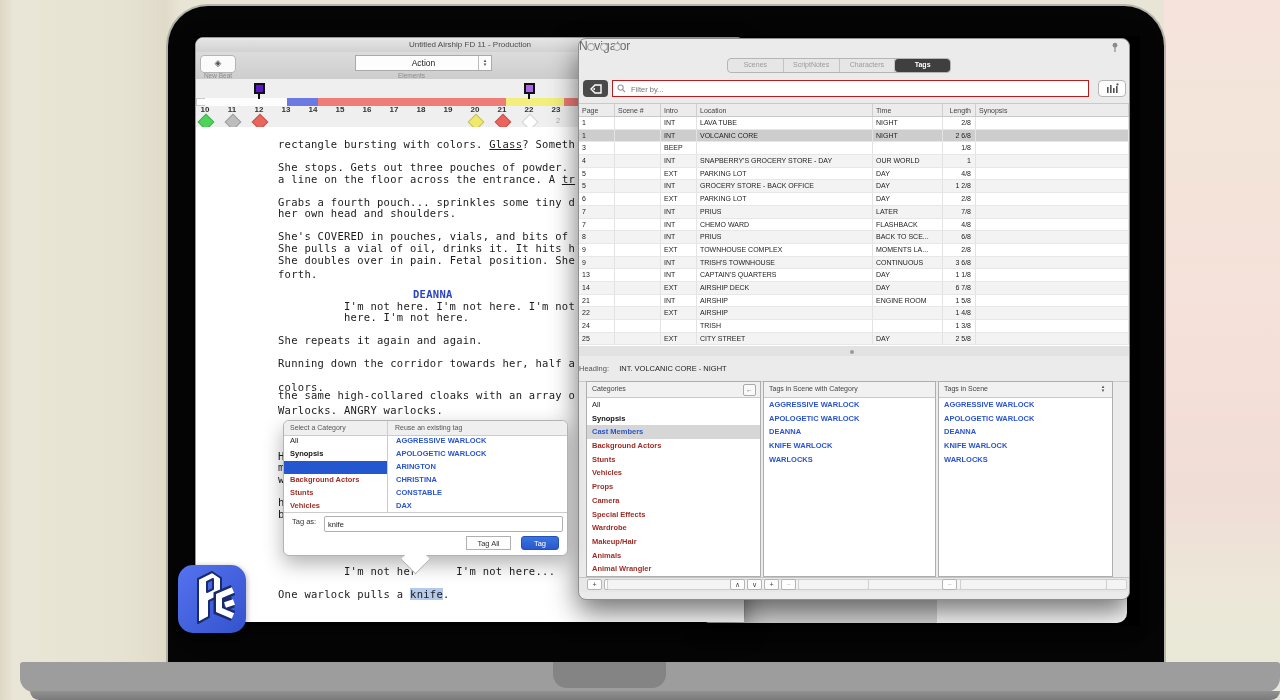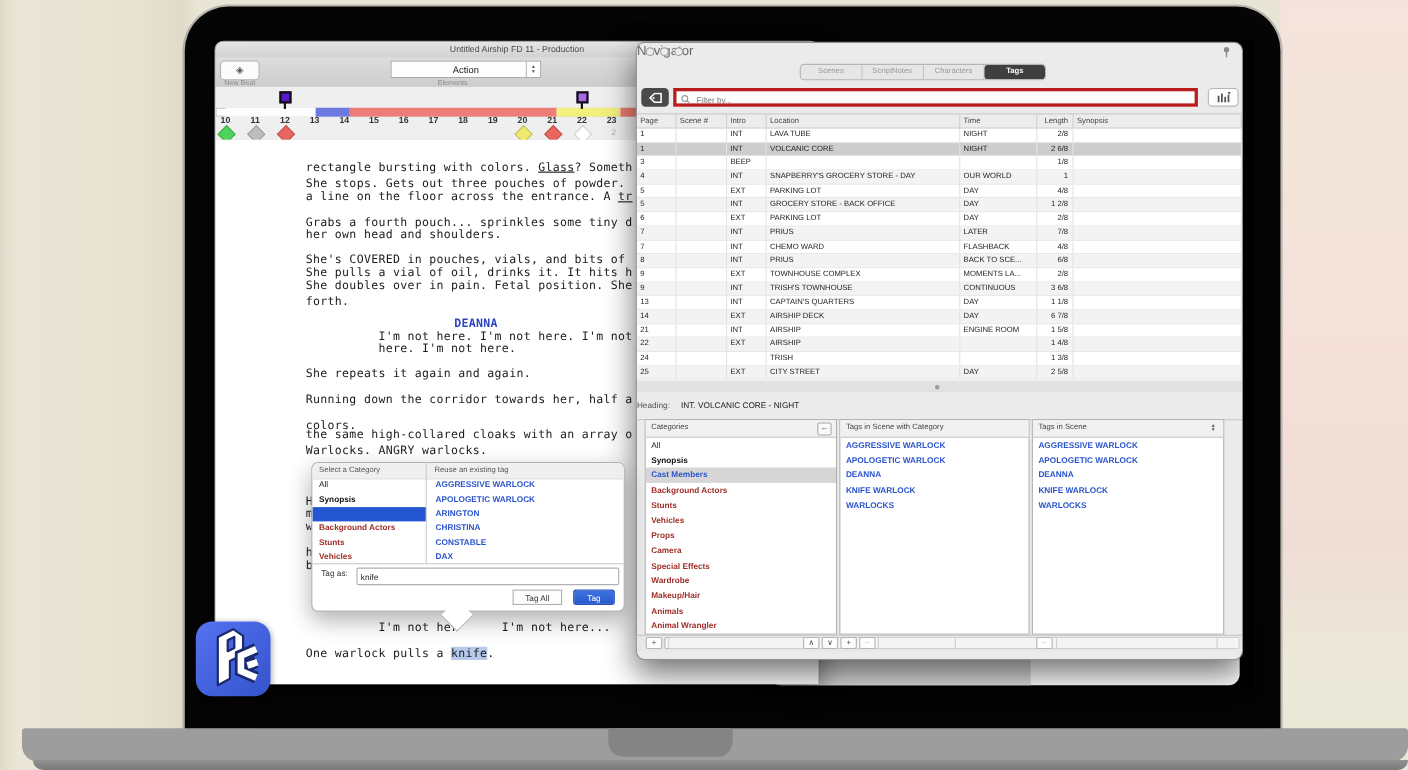--- a/index.html
+++ b/index.html
@@ -69,21 +69,21 @@
   .nav-title{width:100%;text-align:left;font-size:12px;color:#6a6a6a;line-height:15px}
   .pin{left:531px;top:3px;width:10px;height:11px}
   .tabs{left:148px;top:19px;width:222px;height:13px;display:flex;border:1px solid #b5b5b5;border-radius:4px;
     overflow:hidden;background:#e6e6e6}
   .tab{flex:1;text-align:center;font-size:7px;color:#9a9a9a;line-height:12px;border-right:1px solid #c3c3c3}
   .tab:last-child{border-right:none}
   .tab.act{background:#3f3f3f;color:#fff;border-radius:3px;font-weight:bold}
   .filter-row{left:0;top:40px;width:100%;height:22px}
   .tagbtn{left:4px;top:1px;width:25px;height:17px;background:#4a4a4a;border-radius:4px;
     display:flex;align-items:center;justify-content:center}
-  .searchbox{left:33px;top:1px;width:477px;height:17px;background:#fff;border:3px solid #b91c1c;border-radius:0;box-sizing:border-box}
+  .searchbox{left:33px;top:1px;width:477px;height:17px;background:#fff;border:1px solid #b91c1c;border-radius:0;box-sizing:border-box}
   .searchbox input{position:absolute;left:16px;top:1px;width:440px;height:13px;border:none;outline:none;
     font-size:7.5px;color:#444;font-family:"Liberation Sans",sans-serif;background:transparent}
   .mag{position:absolute;left:4px;top:3px}
   .barsbtn{left:519px;top:1px;width:28px;height:17px;background:#fdfdfd;border:1px solid #b5b5b5;border-radius:4px;
     box-sizing:border-box;display:flex;align-items:center;justify-content:center}
   .ngrid{display:grid;grid-template-columns:36px 46px 36px 176px 70px 33px 1fr}
   .nav-head{left:0;top:64px;width:100%;height:14px;background:#ececec;border-top:1px solid #c9c9c9;border-bottom:1px solid #c9c9c9;box-sizing:border-box}
   .nhcell{font-size:7px;color:#444;line-height:13px;padding-left:3px;border-right:1px solid #cfcfcf;overflow:hidden}
   .nhcell.c5{text-align:right;padding-right:4px}
   .nav-rows{left:0;top:78px;width:100%;height:229px;background:#fff;overflow:hidden}
@@ -213,21 +213,21 @@
       <div class="tl-dia" style="left: 4px; background: rgb(78, 211, 91);"></div>
       <div class="tl-dia" style="left: 31px; background: rgb(189, 189, 189);"></div>
       <div class="tl-dia" style="left: 58px; background: rgb(233, 101, 94);"></div>
       <div class="tl-dia" style="left: 274px; background: rgb(239, 233, 109);"></div>
       <div class="tl-dia" style="left: 301px; background: rgb(233, 101, 94);"></div>
       <div class="tl-dia" style="left: 328px; background: rgb(255, 255, 255);"></div>
       <div class="tl-extra" style="left: 356px;">2</div>
     </div>
   <div class="abs doc-page"></div>
   <div class="script" id="script">
-      <div class="sl sl-a" style="top: 0px; margin-top: 8px;"><span>rectangle bursting with colors. </span><span class="u">Glass</span><span>? Someth</span></div>
+      <div class="sl sl-a" style="top: 0px;"><span>rectangle bursting with colors. </span><span class="u">Glass</span><span>? Someth</span></div>
       <div class="sl sl-a" style="top: 11.55px;"></div>
       <div class="sl sl-a" style="top: 23.1px;">She stops. Gets out three pouches of powder.</div>
       <div class="sl sl-a" style="top: 34.65px;"><span>a line on the floor across the entrance. A </span><span class="u">tr</span></div>
       <div class="sl sl-a" style="top: 46.2px;"></div>
       <div class="sl sl-a" style="top: 57.75px;">Grabs a fourth pouch... sprinkles some tiny d</div>
       <div class="sl sl-a" style="top: 69.3px;">her own head and shoulders.</div>
       <div class="sl sl-a" style="top: 80.85px;"></div>
       <div class="sl sl-a" style="top: 92.4px; text-align: center;">She's COVERED in pouches, vials, and bits of</div>
       <div class="sl sl-a" style="top: 103.95px;">She pulls a vial of oil, drinks it. It hits h</div>
       <div class="sl sl-a" style="top: 115.5px;">She doubles over in pain. Fetal position. She</div>

